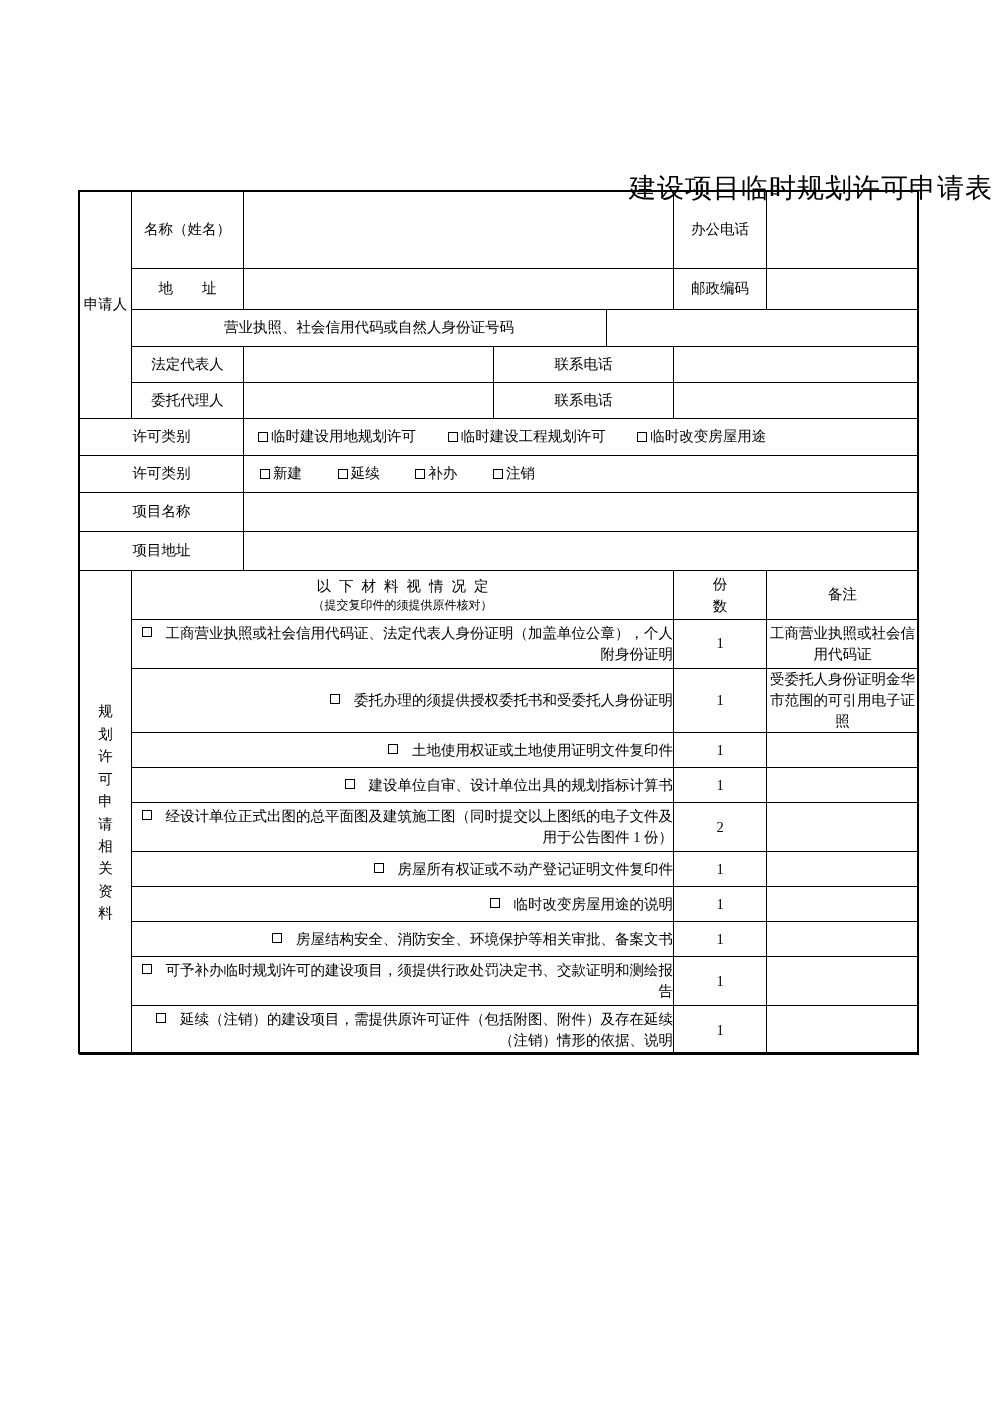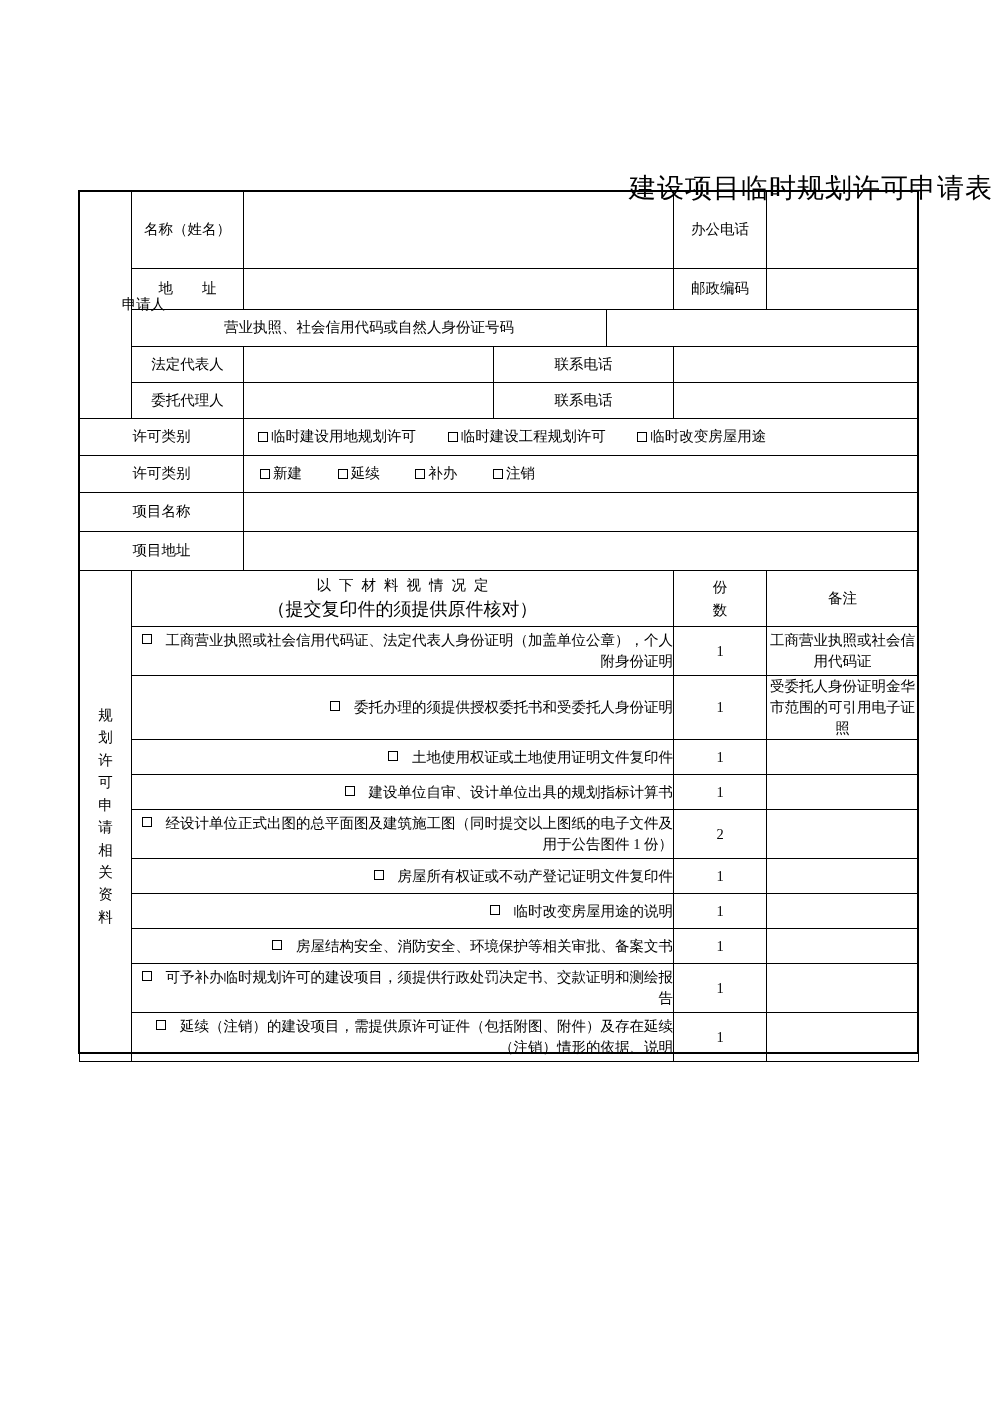--- a/index.html
+++ b/index.html
@@ -76,21 +76,20 @@
     line-height: 1.55;
     letter-spacing: 0;
   }
   .vert-stack span { display: block; }
 
   .rot-stack {
     display: block;
     width: 100%;
     text-align: center;
     line-height: 1.6;
-    padding-left: 38px;
   }
 
   .lbl {
     text-align: center;
     padding: 0 6px;
     white-space: nowrap;
   }
   .val { }
 
   .opt-row {
@@ -117,21 +116,21 @@
 
   
   .mat-head-main {
     text-align: center;
     letter-spacing: 8px;
     text-indent: 8px;
     font-size: 14.5px;
   }
   .mat-head-sub {
     text-align: center;
-    font-size: 18px;
+    font-size: 12px;
   }
   .mat-head-2 {
     text-align: center;
     font-size: 14.5px;
     line-height: 1.25;
   }
   .mat-item {
     padding: 5px 6px 5px 4px;
     font-size: 14.5px;
     line-height: 1.5;

